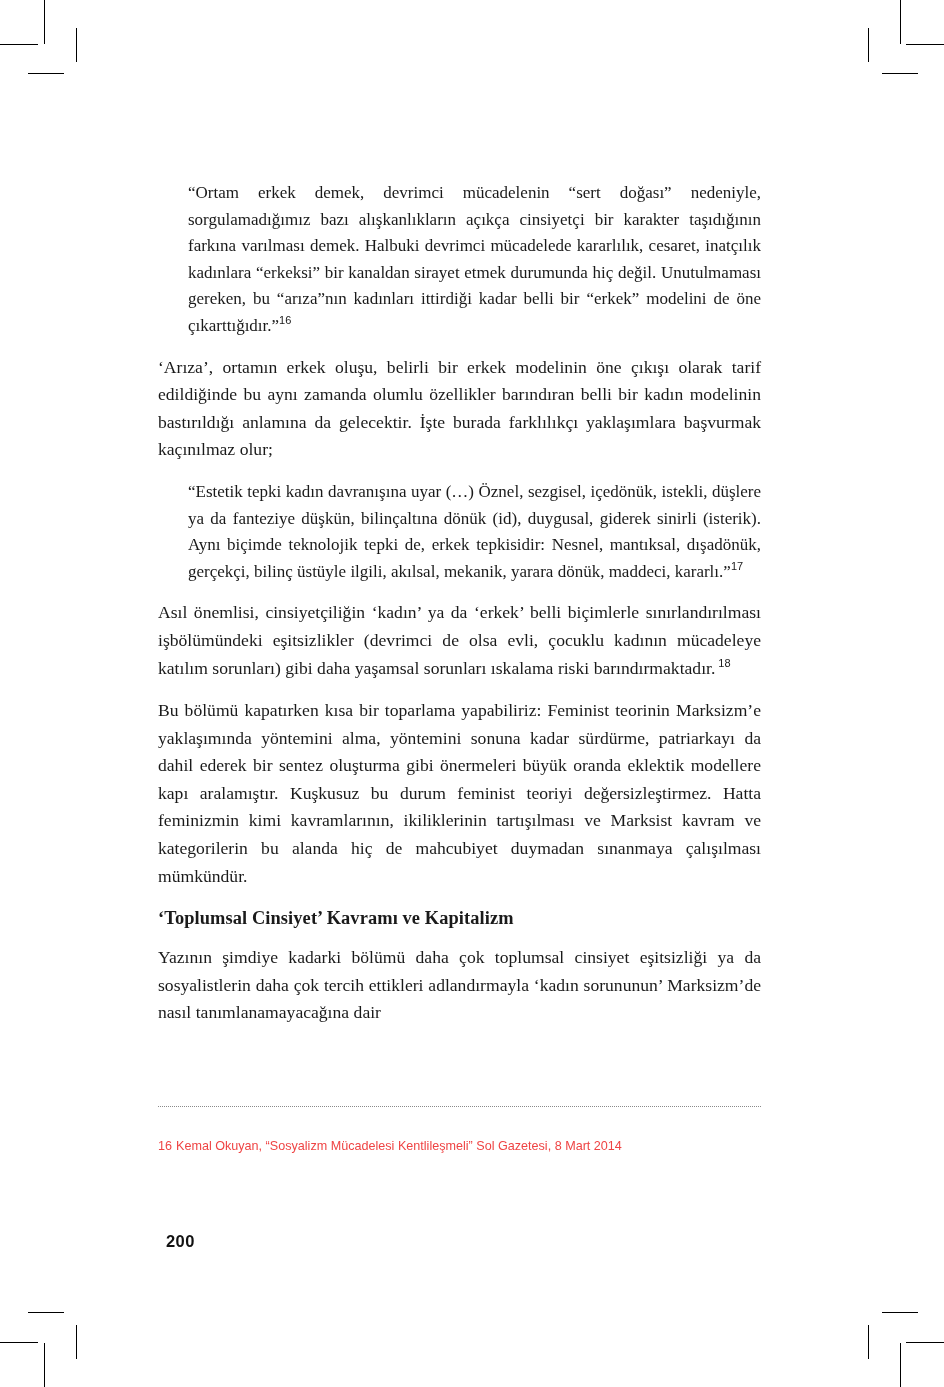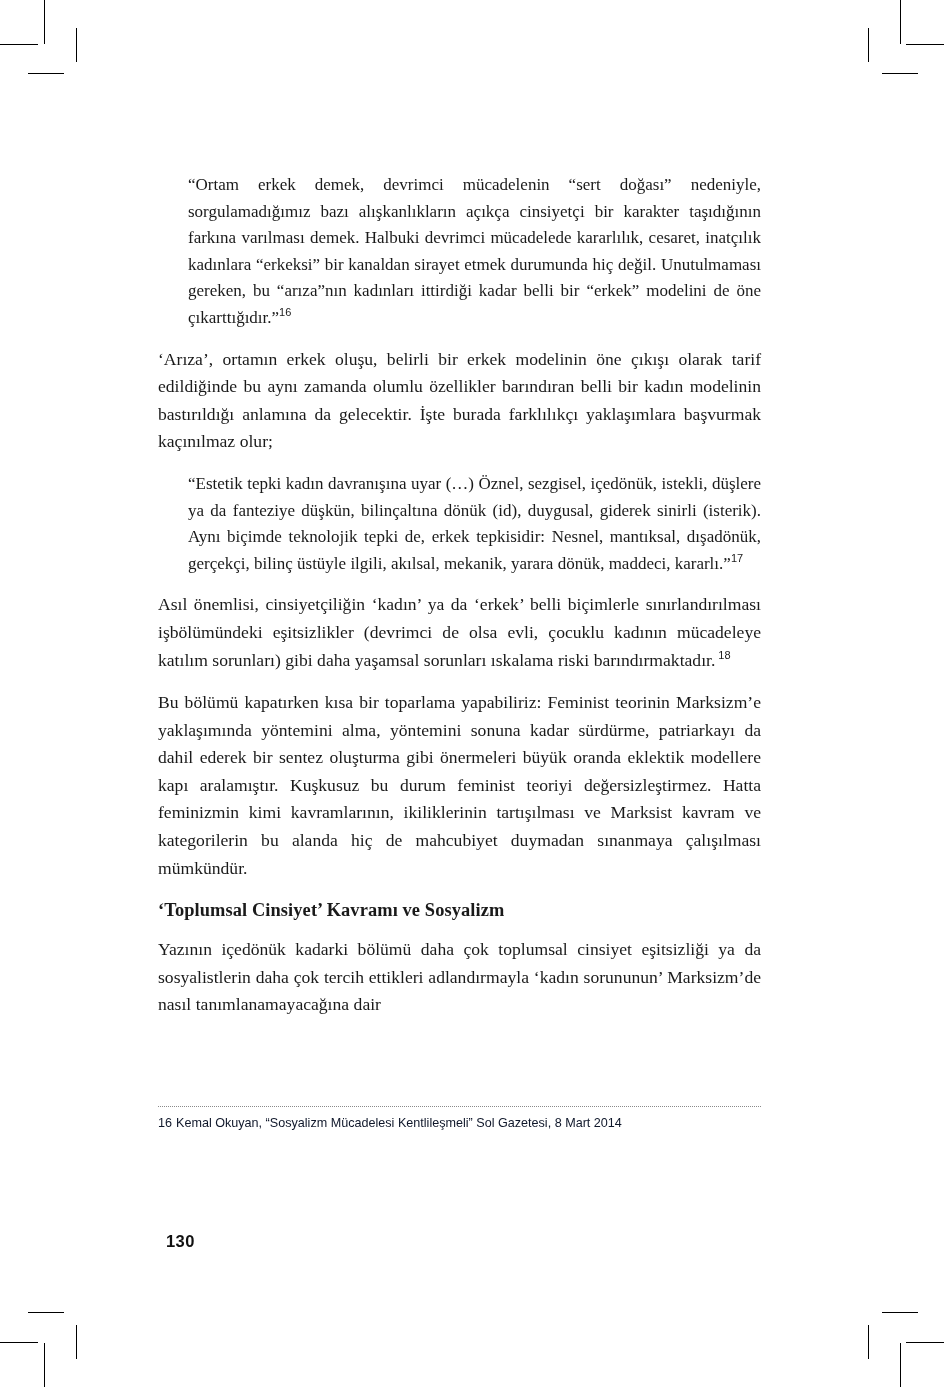--- a/index.html
+++ b/index.html
@@ -50,21 +50,21 @@
   }
 
   .blockquote {
     margin: 0 0 14px 0;
     padding-left: 30px;
     font-size: 17.0px;
     line-height: 26.6px;
     text-align: justify;
   }
 
-  .quote-block-1 { margin-top: 0; }
+  .quote-block-1 { margin-top: 8px; }
 
   sup.fn {
     font-family: "Liberation Sans", sans-serif;
     font-size: 11px;
     vertical-align: super;
     line-height: 0;
     letter-spacing: 0;
   }
   .fn-spaced { margin-left: 3px; }
 
@@ -82,26 +82,26 @@
     position: absolute;
     left: 0;
     top: 1106px;
     width: 603px;
     height: 0;
     border-top: 1px dotted #8a8a8a;
   }
   .footnotes {
     position: absolute;
     left: 0;
-    top: 1114px;
+    top: 1137px;
     width: 603px;
     font-family: "Liberation Sans", sans-serif;
     font-size: 12.6px;
     line-height: 19.6px;
-    color: #0f172a;
+    color: #ef4444;
     text-align: left;
   }
   .footnote {
     margin: 0 0 5px 0;
     display: block;
   }
   .footnote .num {
     display: inline;
     margin-right: 4px;
   }
@@ -148,25 +148,25 @@
   <blockquote class="blockquote quote-block-1"><span>“Ortam erkek demek, devrimci mücadelenin “sert doğası” nedeniyle, sorgulamadığımız bazı alışkanlıkların açıkça cinsiyetçi bir karakter taşıdığının farkına varılması demek. Halbuki devrimci mücadelede kararlılık, cesaret, inatçılık kadınlara “erkeksi” bir kanaldan sirayet etmek durumunda hiç değil. Unutulmaması gereken, bu “arıza”nın kadınları ittirdiği kadar belli bir “erkek” modelini de öne çıkarttığıdır.”</span><sup class="fn">16</sup></blockquote>
 
   <p class="body-text para">‘Arıza’, ortamın erkek oluşu, belirli bir erkek modelinin öne çıkışı olarak tarif edildiğinde bu aynı zamanda olumlu özellikler barındıran belli bir kadın modelinin bastırıldığı anlamına da gelecektir. İşte burada farklılıkçı yaklaşımlara başvurmak kaçınılmaz olur;</p>
 
   <blockquote class="blockquote"><span>“Estetik tepki kadın davranışına uyar (…) Öznel, sezgisel, içedönük, istekli, düşlere ya da fanteziye düşkün, bilinçaltına dönük (id), duygusal, giderek sinirli (isterik). Aynı biçimde teknolojik tepki de, erkek tepkisidir: Nesnel, mantıksal, dışadönük, gerçekçi, bilinç üstüyle ilgili, akılsal, mekanik, yarara dönük, maddeci, kararlı.”</span><sup class="fn">17</sup></blockquote>
 
   <p class="body-text para"><span>Asıl önemlisi, cinsiyetçiliğin ‘kadın’ ya da ‘erkek’ belli biçimlerle sınırlandırılması işbölümündeki eşitsizlikler (devrimci de olsa evli, çocuklu kadının mücadeleye katılım sorunları) gibi daha yaşamsal sorunları ıskalama riski barındırmaktadır.</span><sup class="fn fn-spaced">18</sup></p>
 
   <p class="body-text para">Bu bölümü kapatırken kısa bir toparlama yapabiliriz: Feminist teorinin Marksizm’e yaklaşımında yöntemini alma, yöntemini sonuna kadar sürdürme, patriarkayı da dahil ederek bir sentez oluşturma gibi önermeleri büyük oranda eklektik modellere kapı aralamıştır. Kuşkusuz bu durum feminist teoriyi değersizleştirmez. Hatta feminizmin kimi kavramlarının, ikiliklerinin tartışılması ve Marksist kavram ve kategorilerin bu alanda hiç de mahcubiyet duymadan sınanmaya çalışılması mümkündür.</p>
 
-  <h2 class="section-heading">‘Toplumsal Cinsiyet’ Kavramı ve Sosyalizm</h2>
+  <h2 class="section-heading">‘Toplumsal Cinsiyet’ Kavramı ve Kapitalizm</h2>
 
-  <p class="body-text para">Yazının içedönük kadarki bölümü daha çok toplumsal cinsiyet eşitsizliği ya da sosyalistlerin daha çok tercih ettikleri adlandırmayla ‘kadın sorununun’ Marksizm’de nasıl tanımlanamayacağına dair</p>
+  <p class="body-text para">Yazının şimdiye kadarki bölümü daha çok toplumsal cinsiyet eşitsizliği ya da sosyalistlerin daha çok tercih ettikleri adlandırmayla ‘kadın sorununun’ Marksizm’de nasıl tanımlanamayacağına dair</p>
 
   <div class="footnote-rule"></div>
 
   <div class="footnotes">
     <div class="footnote"><span class="num">16</span><span>Kemal Okuyan, “Sosyalizm Mücadelesi Kentlileşmeli” Sol Gazetesi, 8 Mart 2014</span></div>
   </div>
 
-  <div class="folio">130</div>
+  <div class="folio">200</div>
 
 </div>
 
 </body></html>

